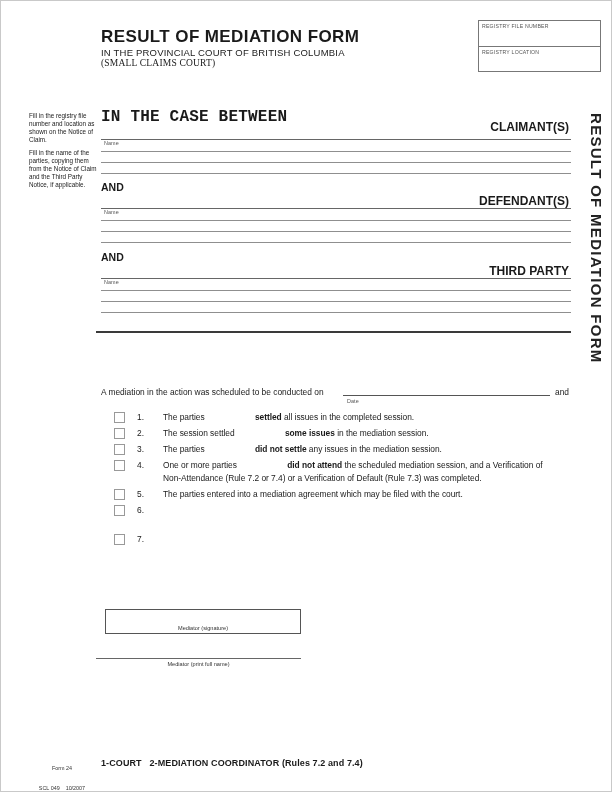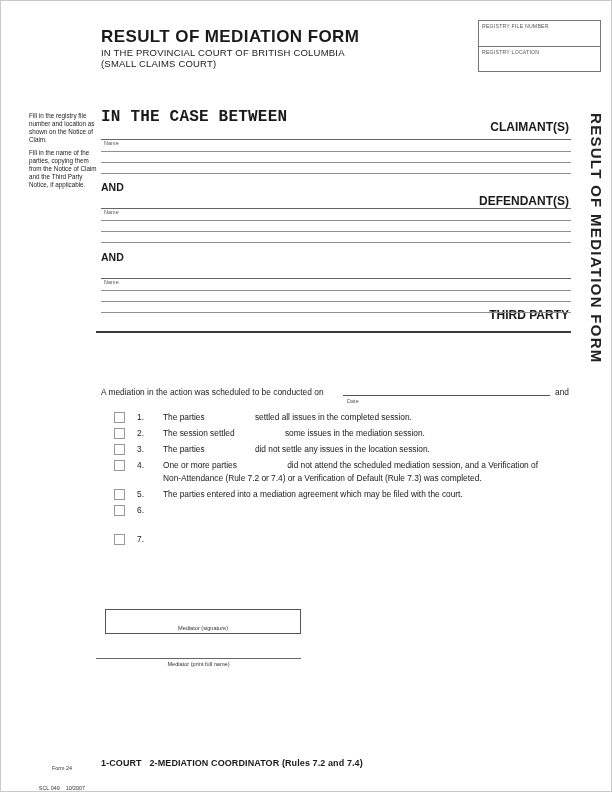--- a/index.html
+++ b/index.html
@@ -2,21 +2,21 @@
 <html><head>
 <meta charset="utf-8">
 <style>
   html,body { margin:0; padding:0; background:#fff; }
   .page {
     position:relative; width:612px; height:792px; box-sizing:border-box;
     background:#fff; border:1px solid #c9c9c9; overflow:hidden;
     font-family:"Liberation Sans", sans-serif; color:#1a1a1a;
   }
   .abs { position:absolute; }
-  .b { font-weight:normal;padding-left:48px; }
+  .b { font-weight:bold;padding-left:48px; }
   .rule { position:absolute; height:0; border-top:1px solid #8f8f8f; }
   .rule-dark { border-top-color:#666; }
   .rule-thick { border-top:2px solid #3a3a3a; }
   .tiny { font-size:5.4px; color:#555; letter-spacing:0.1px; }
   .title { font-size:17px; font-weight:bold; letter-spacing:0.4px; }
   .subtitle { font-size:9.5px; letter-spacing:0.2px; }
   .sec-head { font-size:16px; font-weight:bold; letter-spacing:0.2px;font-family:Liberation Mono, monospace; }
   .and-head { font-size:10.5px; font-weight:bold; }
   .role { position:absolute; right:42px; font-size:12px; font-weight:bold; text-align:right; }
   .note { position:absolute; left:28px; width:72px; font-size:6.3px; line-height:7.9px; color:#222; }
@@ -39,21 +39,21 @@
   .footer-left { position:absolute; left:27px; top:751px; width:68px; text-align:center; font-size:5.4px; line-height:6.6px; color:#333; white-space:pre; }
   .footer-dist { position:absolute; left:100px; top:757px; width:512px; font-size:9px; font-weight:bold; white-space:pre; letter-spacing:0.1px; }
 </style>
 </head>
 <body>
 
 <div class="page">
 
   <div class="abs title" style="left:100px; top:26px;">RESULT OF MEDIATION FORM</div>
   <div class="abs subtitle" style="left:100px; top:46px;">IN THE PROVINCIAL COURT OF BRITISH COLUMBIA</div>
-  <div class="abs subtitle" style="left:100px; top:57px;">(SMALL CLAIMS COURT)</div>
+  <div class="abs subtitle" style="left:100px; top:57px;font-family:Liberation Serif, serif;">(SMALL CLAIMS COURT)</div>
 
   <div class="reg-box">
     <div class="reg-cell">
       <span class="reg-label">REGISTRY FILE NUMBER</span>
     </div>
     <div class="reg-cell">
       <span class="reg-label">REGISTRY LOCATION</span>
     </div>
   </div>
 
@@ -73,21 +73,21 @@
 
   <div class="abs and-head" style="left:100px; top:180px;">AND</div>
   <div class="role" style="top:193px;">DEFENDANT(S)</div>
   <div class="rule rule-dark" style="left:100px; top:207px; width:470px;"></div>
   <div class="abs tiny" style="left:103px; top:208px;">Name</div>
   <div class="rule" style="left:100px; top:219px; width:470px;"></div>
   <div class="rule" style="left:100px; top:230px; width:470px;"></div>
   <div class="rule" style="left:100px; top:241px; width:470px;"></div>
 
   <div class="abs and-head" style="left:100px; top:250px;">AND</div>
-  <div class="role" style="top:263px;margin-top:44px;">THIRD PARTY</div>
+  <div class="role" style="top:263px;">THIRD PARTY</div>
   <div class="rule rule-dark" style="left:100px; top:277px; width:470px;"></div>
   <div class="abs tiny" style="left:103px; top:278px;">Name</div>
   <div class="rule" style="left:100px; top:289px; width:470px;"></div>
   <div class="rule" style="left:100px; top:300px; width:470px;"></div>
   <div class="rule" style="left:100px; top:311px; width:470px;"></div>
 
   <div class="rule rule-thick" style="left:95px; top:330px; width:475px;"></div>
 
   <div class="intro">A mediation in the action was scheduled to be conducted on</div>
   <div class="date-line"></div>
@@ -100,21 +100,21 @@
     <div class="chk-text"><span>The parties </span><span class="b">settled</span><span> all issues in the completed session.</span><div></div></div>
   </div>
   <div class="chk-row" style="top:426px;">
     <span class="chk-box"></span>
     <span class="chk-num">2.</span>
     <div class="chk-text"><span>The session settled </span><span class="b">some issues</span><span> in the mediation session.</span><div></div></div>
   </div>
   <div class="chk-row" style="top:442px;">
     <span class="chk-box"></span>
     <span class="chk-num">3.</span>
-    <div class="chk-text"><span>The parties </span><span class="b">did not settle</span><span> any issues in the location session.</span><div></div></div>
+    <div class="chk-text"><span>The parties </span><span class="b">did not settle</span><span> any issues in the mediation session.</span><div></div></div>
   </div>
   <div class="chk-row" style="top:458px;">
     <span class="chk-box"></span>
     <span class="chk-num">4.</span>
     <div class="chk-text"><span>One or more parties </span><span class="b">did not attend</span><span> the scheduled mediation session, and a Verification of</span><div>Non-Attendance (Rule 7.2 or 7.4) or a Verification of Default (Rule 7.3) was completed.</div></div>
   </div>
   <div class="chk-row" style="top:487px;">
     <span class="chk-box"></span>
     <span class="chk-num">5.</span>
     <div class="chk-text"><span>The parties entered into a mediation agreement which may be filed with the court.</span><span class="b"></span><span></span><div></div></div>

